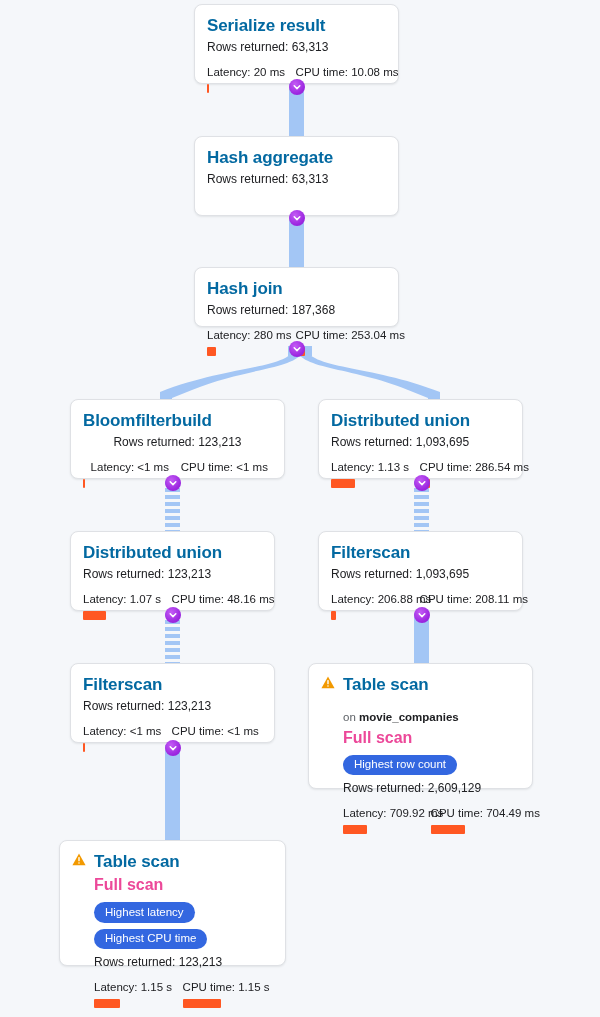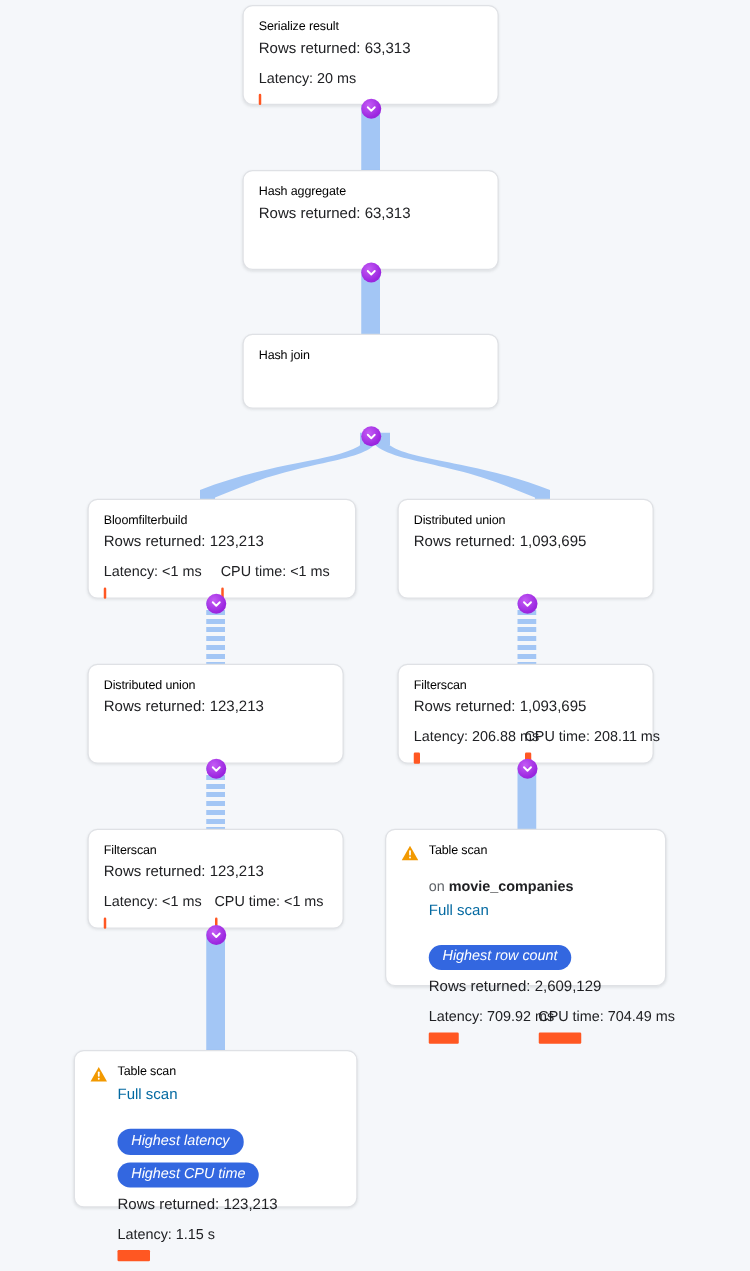--- a/index.html
+++ b/index.html
@@ -37,50 +37,50 @@
     gap: 8px;
   }
 
   .warn-icon {
     flex: 0 0 auto;
     margin-top: 2px;
     line-height: 0;
   }
 
   .node-title {
-    font-size: 10px;
-    font-weight: 400;
-    color: #000000;
+    font-size: 17px;
+    font-weight: 700;
+    color: #0369a1;
     letter-spacing: -0.1px;
     line-height: 1.3;
   }
 
   .node-body { }
   .node-body.indented { padding-left: 22px; }
 
   .sub-on {
     font-size: 11.5px;
     color: #5f6368;
     margin-top: 13px;
     line-height: 1.45;
   }
   .sub-on b { color: #202124; font-weight: 700; }
 
   .sub-scan {
-    font-size: 12px;
-    color: #0369a1;
+    font-size: 16px;
+    color: #ec4899;
     line-height: 1.5;
+    font-weight: bold;
   }
 
   .badges {
     display: flex;
     flex-wrap: wrap;
     gap: 6px;
-    margin: 19px 0 4px 0;
-    font-style: italic;
+    margin: 5px 0 4px 0;
   }
 
   .badge {
     background: #3367e0;
     color: #ffffff;
     font-size: 11.5px;
     border-radius: 11px;
     padding: 2.5px 11px;
     white-space: nowrap;
     line-height: 1.35;
@@ -226,40 +226,57 @@
     <div class="node-head">
       <div class="node-title">Serialize result</div>
     </div>
     <div class="node-body">
       <div class="rows">Rows returned: 63,313</div>
       <div class="metrics">
         <div class="metric m-left">
           <div class="metric-label">Latency: 20 ms</div>
           <div class="metric-bar" style="width:2px;"></div>
         </div>
+        <div class="metric m-right">
+          <div class="metric-label">CPU time: 10.08 ms</div>
+          <div class="metric-bar" style="width:2px;"></div>
+        </div>
       </div>
     </div>
   </div>
 
   <div class="node" style="left:194px; top:136px; width:205px; height:80px;">
     <div class="node-head">
       <div class="node-title">Hash aggregate</div>
     </div>
     <div class="node-body">
       <div class="rows">Rows returned: 63,313</div>
     </div>
   </div>
 
   <div class="node" style="left:194px; top:267px; width:205px; height:60px;">
     <div class="node-head">
       <div class="node-title">Hash join</div>
     </div>
-  </div>
-
-  <div class="node" style="left:70px; top:399px; width:215px; height:80px;">
+    <div class="node-body">
+      <div class="rows">Rows returned: 187,368</div>
+      <div class="metrics">
+        <div class="metric m-left">
+          <div class="metric-label">Latency: 280 ms</div>
+          <div class="metric-bar" style="width:9px;"></div>
+        </div>
+        <div class="metric m-right">
+          <div class="metric-label">CPU time: 253.04 ms</div>
+          <div class="metric-bar" style="width:9px;"></div>
+        </div>
+      </div>
+    </div>
+  </div>
+
+  <div class="node" style="left:70px; top:399px; width:215px; height:80px;text-align:center;">
     <div class="node-head">
       <div class="node-title">Bloomfilterbuild</div>
     </div>
     <div class="node-body">
       <div class="rows">Rows returned: 123,213</div>
       <div class="metrics">
         <div class="metric m-left">
           <div class="metric-label">Latency: &lt;1 ms</div>
           <div class="metric-bar" style="width:2px;"></div>
         </div>
@@ -270,29 +287,49 @@
       </div>
     </div>
   </div>
 
   <div class="node" style="left:318px; top:399px; width:205px; height:80px;">
     <div class="node-head">
       <div class="node-title">Distributed union</div>
     </div>
     <div class="node-body">
       <div class="rows">Rows returned: 1,093,695</div>
+      <div class="metrics">
+        <div class="metric m-left">
+          <div class="metric-label">Latency: 1.13 s</div>
+          <div class="metric-bar" style="width:24px;"></div>
+        </div>
+        <div class="metric m-right">
+          <div class="metric-label">CPU time: 286.54 ms</div>
+          <div class="metric-bar" style="width:10px;"></div>
+        </div>
+      </div>
     </div>
   </div>
 
   <div class="node" style="left:70px; top:531px; width:205px; height:80px;">
     <div class="node-head">
       <div class="node-title">Distributed union</div>
     </div>
     <div class="node-body">
       <div class="rows">Rows returned: 123,213</div>
+      <div class="metrics">
+        <div class="metric m-left">
+          <div class="metric-label">Latency: 1.07 s</div>
+          <div class="metric-bar" style="width:23px;"></div>
+        </div>
+        <div class="metric m-right">
+          <div class="metric-label">CPU time: 48.16 ms</div>
+          <div class="metric-bar" style="width:3px;"></div>
+        </div>
+      </div>
     </div>
   </div>
 
   <div class="node" style="left:318px; top:531px; width:205px; height:80px;">
     <div class="node-head">
       <div class="node-title">Filterscan</div>
     </div>
     <div class="node-body">
       <div class="rows">Rows returned: 1,093,695</div>
       <div class="metrics">
@@ -374,17 +411,21 @@
       <div class="badges">
         <span class="badge">Highest latency</span>
         <span class="badge">Highest CPU time</span>
       </div>
       <div class="rows">Rows returned: 123,213</div>
       <div class="metrics">
         <div class="metric m-left">
           <div class="metric-label">Latency: 1.15 s</div>
           <div class="metric-bar" style="width:26px;"></div>
         </div>
+        <div class="metric m-right">
+          <div class="metric-label">CPU time: 1.15 s</div>
+          <div class="metric-bar" style="width:38px;"></div>
+        </div>
       </div>
     </div>
   </div>
 
 </div>
 
 </body></html>

